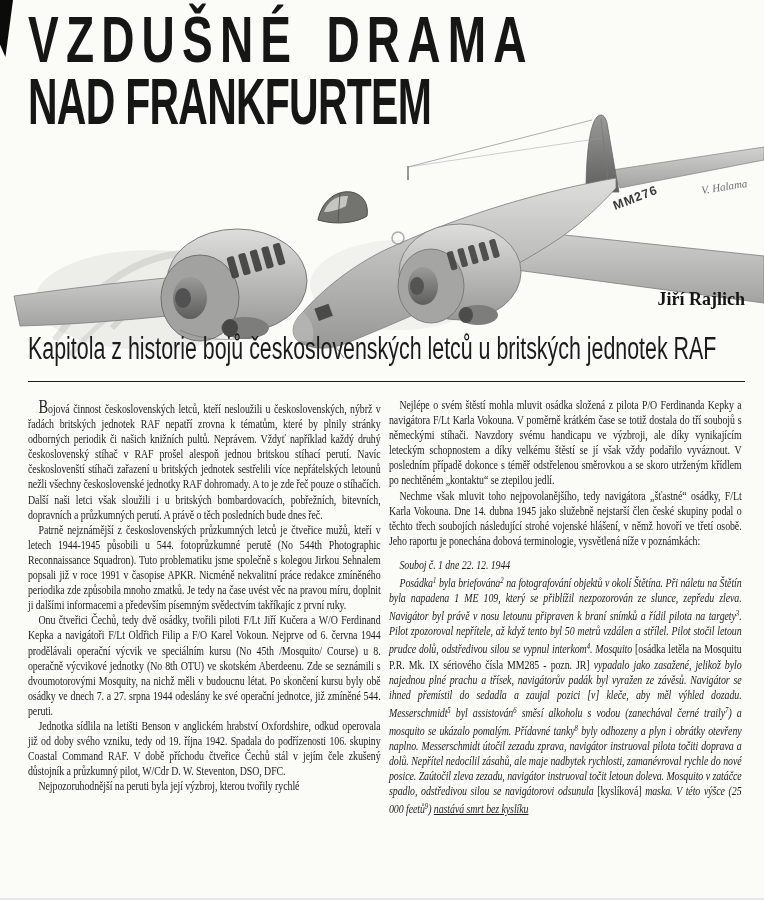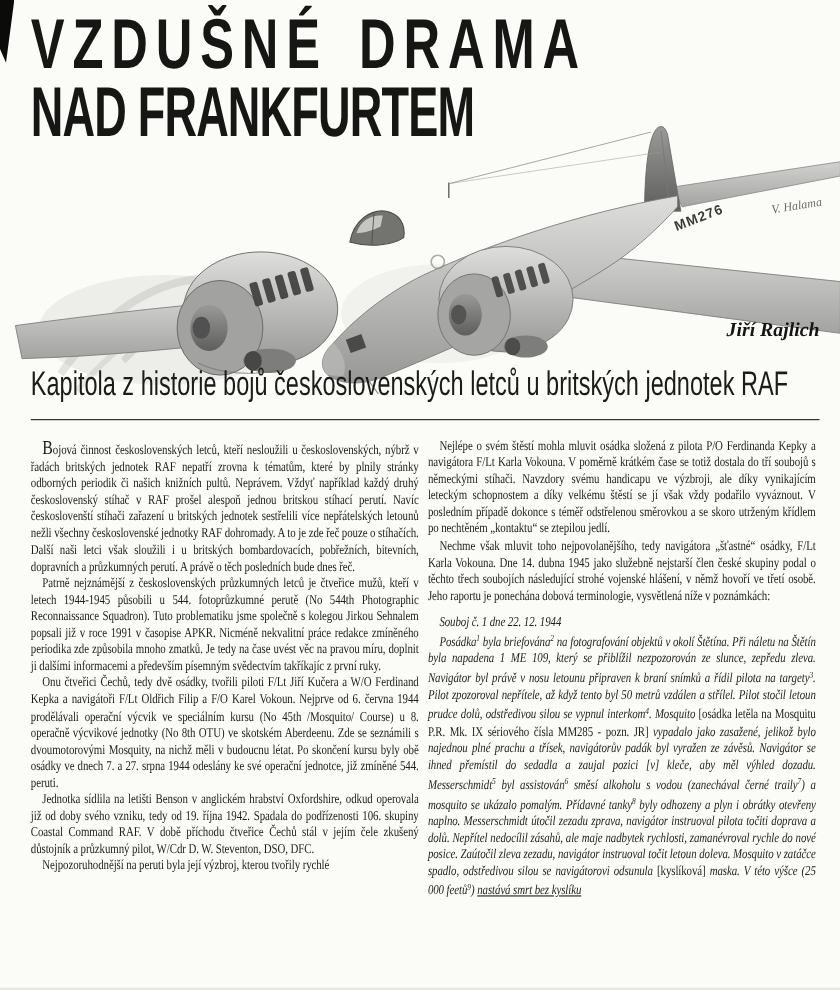--- a/index.html
+++ b/index.html
@@ -22,21 +22,21 @@
   .t1,.t2{
     position:absolute;left:28px;margin:0;white-space:nowrap;
     font-family:"Liberation Sans",sans-serif;font-weight:bold;color:#161614;
     font-size:64px;line-height:1;transform-origin:left top;
   }
   .t1{top:8px;letter-spacing:.155em;word-spacing:.18em;transform:scaleX(.72);}
   .t2{top:70px;letter-spacing:-0.018em;transform:scaleX(.64);}
   
   .author{
     position:absolute;right:19px;top:289px;margin:0;
-    font-family:"Liberation Serif",serif;font-weight:bold;font-size:18px;color:#141412;font-style:italic;
+    font-family:"Liberation Serif",serif;font-weight:bold;font-size:18px;color:#141412;
   }
   
   .subtitle{
     position:absolute;left:28px;top:331px;margin:0;white-space:nowrap;
     font-family:"Liberation Sans",sans-serif;font-weight:400;font-size:31px;line-height:1.15;
     color:#1b1b19;transform:scaleX(.69);transform-origin:left top;
   }
   .rule{
     position:absolute;left:28px;top:381px;width:717px;height:0;margin:0;
     border:0;border-top:1.9px solid var(--rule);

